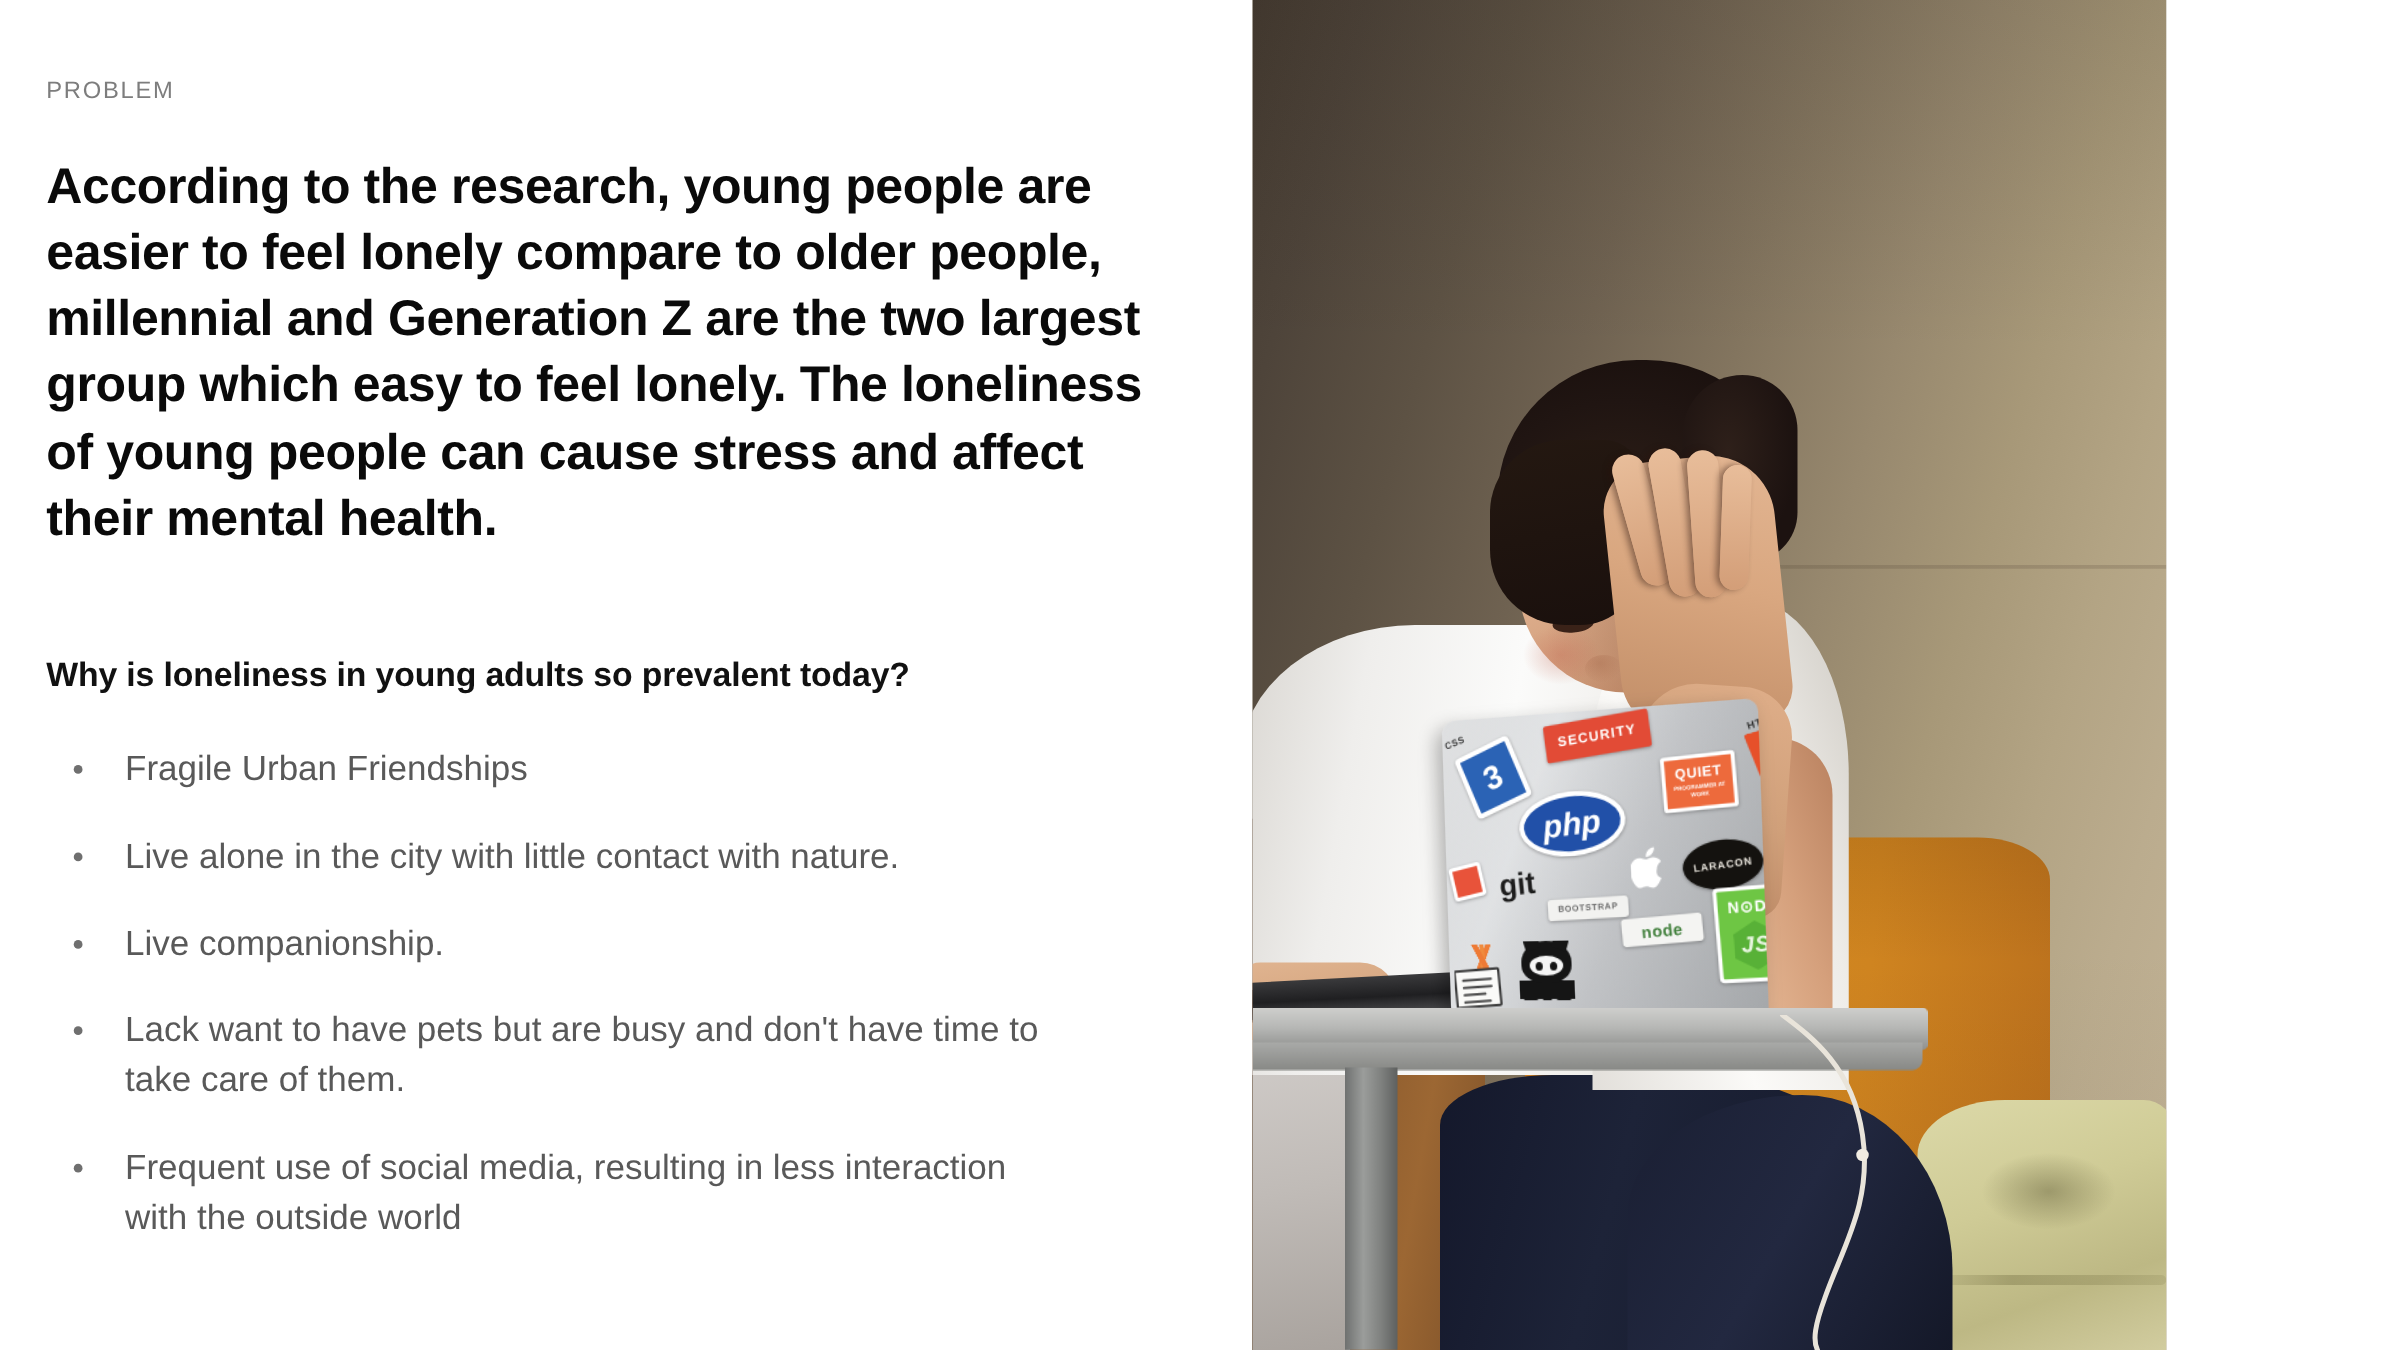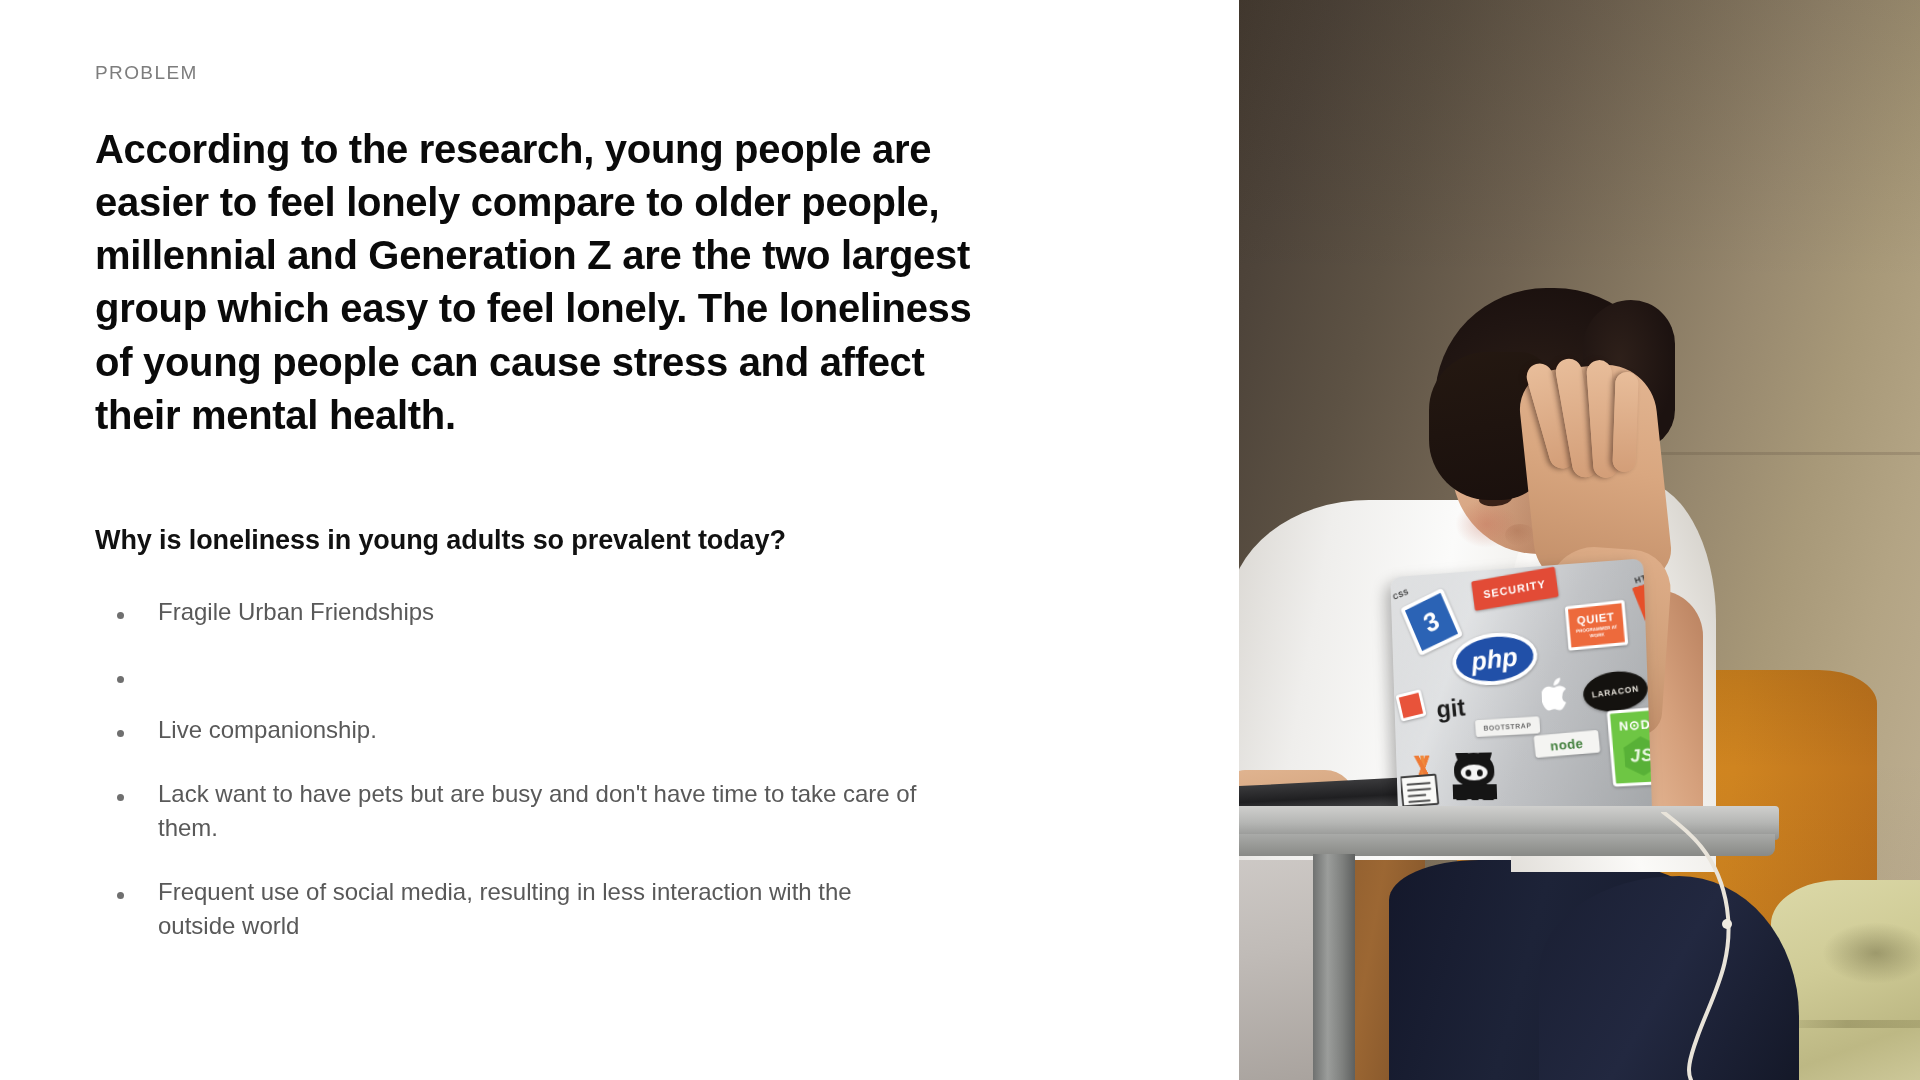--- a/index.html
+++ b/index.html
@@ -17,23 +17,23 @@
     position: relative;
     width: 1920px;
     height: 1080px;
     background: #ffffff;
     display: flex;
   }
 
   
   .content-panel {
     position: relative;
-    width: 1239px;
+    width: 1002px;
     height: 1080px;
-    padding: 62px 80px 0 95px;
+    padding: 62px 80px 0 37px;
     background: #ffffff;
     flex: none;
   }
 
   .eyebrow {
     font-size: 19px;
     font-weight: 400;
     letter-spacing: 1.4px;
     color: #7d7d7d;
     text-transform: uppercase;
@@ -78,21 +78,21 @@
     flex: none;
     width: 7px;
     height: 7px;
     border-radius: 50%;
     background: #6f6f6f;
     margin-top: 17px;
     margin-right: 34px;
   }
 
   .bullet-text {
-    font-size: 24px;
+    font-size: 28px;
     font-weight: 400;
     line-height: 1.42;
     color: #595959;
     max-width: 760px;
     letter-spacing: 0px;
   }
 
   
   .photo-panel {
     position: relative;
@@ -654,20 +654,21 @@
 
     <h2 class="subhead">Why is loneliness in young adults so prevalent today?</h2>
 
     <ul class="bullet-list">
       <li class="bullet-item">
         <span class="bullet-dot"></span>
         <span class="bullet-text">Fragile Urban Friendships</span>
       </li>
       <li class="bullet-item">
         <span class="bullet-dot"></span>
+        <span class="bullet-text">Live alone in the city with little contact with nature.</span>
       </li>
       <li class="bullet-item">
         <span class="bullet-dot"></span>
         <span class="bullet-text">Live companionship.</span>
       </li>
       <li class="bullet-item">
         <span class="bullet-dot"></span>
         <span class="bullet-text">Lack want to have pets but are busy and don't have time to take care of them.</span>
       </li>
       <li class="bullet-item">

